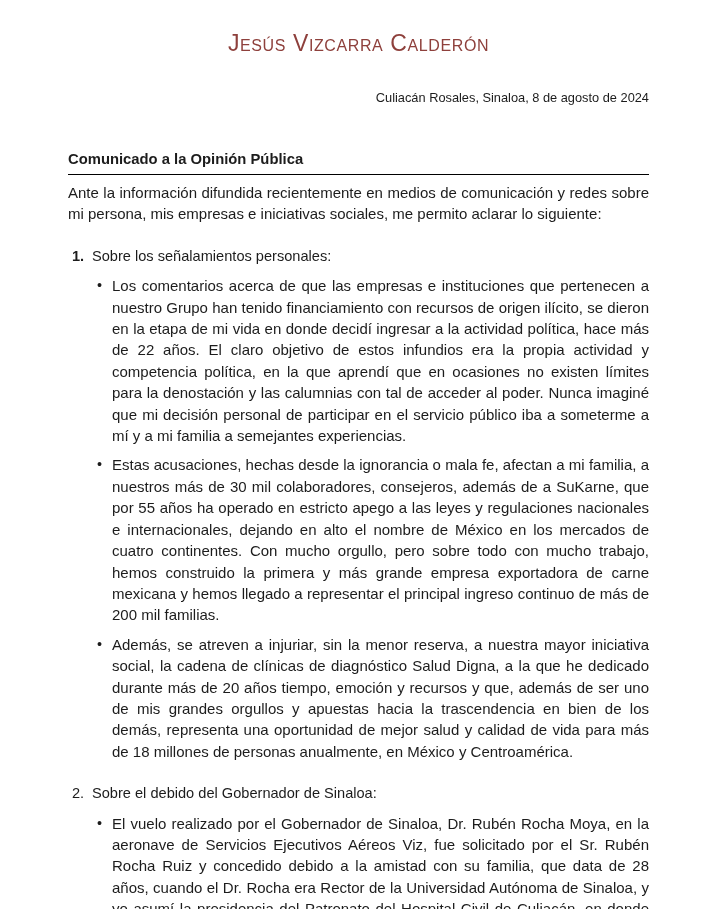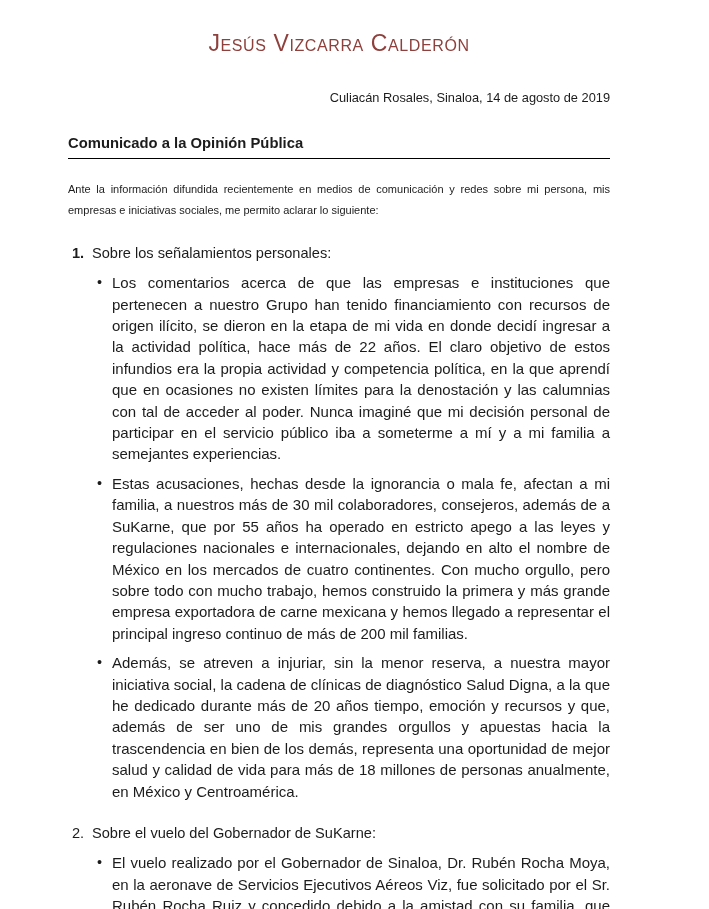--- a/index.html
+++ b/index.html
@@ -11,47 +11,47 @@
     width: 709px;
     height: 909px;
     font-family: "Liberation Sans", sans-serif;
     color: var(--c-text, #1c1c1c);
     overflow: hidden;
   }
   .page {
     box-sizing: border-box;
     width: 709px;
     height: 909px;
-    padding: 24px 99px 0 68px;
+    padding: 24px 60px 0 68px;
     background: var(--c-background, #ffffff);
   }
   .author-title {
     text-align: center;
     font-variant: small-caps;
     font-size: 23px;
     letter-spacing: 0.6px;
     color: var(--c-title, #8e403c);
     margin-top: 6px;
   }
   .dateline {
     text-align: right;
     font-size: 12.8px;
     margin-top: 33px;
     color: var(--c-text, #1c1c1c);
   }
   .communique-heading {
-    margin-top: 30px;
+    margin-top: 46px;
     font-size: 14.8px;
     font-weight: 700;
     padding-bottom: 7px;
     border-bottom: 1.6px solid var(--c-rule, #000000);
   }
   .intro {
-    margin-top: 20px;
-    font-size: 11px;
+    margin-top: 7px;
+    font-size: 15px;
     line-height: 21.4px;
     text-align: justify;
   }
   .section {
     margin-top: 21px;
   }
   .section-heading {
     display: flex;
     font-size: 14.6px;
     line-height: 21.4px;
@@ -87,21 +87,21 @@
     text-align: justify;
   }
 </style>
 </head>
 <body style="--c-title: #8e403c; --c-text: #1c1c1c; --c-rule: #000000; --c-background: #ffffff;">
 
 <div class="page">
 
   <div class="author-title">Jesús Vizcarra Calderón</div>
 
-  <div class="dateline">Culiacán Rosales, Sinaloa, 14 de agosto de 2019</div>
+  <div class="dateline">Culiacán Rosales, Sinaloa, 8 de agosto de 2024</div>
 
   <div class="communique-heading">Comunicado a la Opinión Pública</div>
 
   <div class="intro">Ante la información difundida recientemente en medios de comunicación y redes sobre mi persona, mis empresas e iniciativas sociales, me permito aclarar lo siguiente:</div>
 
   <div class="section">
     <div class="section-heading">
       <span class="section-number">1.</span>
       <span>
         <span class="section-title">Sobre los señalamientos personales:</span><span class="section-title-suffix"></span>
@@ -121,21 +121,21 @@
     <div class="bullet">
       <span class="bullet-marker">•</span>
       <span class="bullet-text">Además, se atreven a injuriar, sin la menor reserva, a nuestra mayor iniciativa social, la cadena de clínicas de diagnóstico Salud Digna, a la que he dedicado durante más de 20 años tiempo, emoción y recursos y que, además de ser uno de mis grandes orgullos y apuestas hacia la trascendencia en bien de los demás, representa una oportunidad de mejor salud y calidad de vida para más de 18 millones de personas anualmente, en México y Centroamérica.</span>
     </div>
   </div>
 
   <div class="section">
     <div class="section-heading">
       <span class="section-number regular">2.</span>
       <span>
-        <span class="section-title">Sobre el vuelo del Gobernador de SuKarne</span><span class="section-title-suffix">:</span>
+        <span class="section-title">Sobre el debido del Gobernador de Sinaloa</span><span class="section-title-suffix">:</span>
       </span>
     </div>
 
     <div class="bullet">
       <span class="bullet-marker">•</span>
       <span class="bullet-text">El vuelo realizado por el Gobernador de Sinaloa, Dr. Rubén Rocha Moya, en la aeronave de Servicios Ejecutivos Aéreos Viz, fue solicitado por el Sr. Rubén Rocha Ruiz y concedido debido a la amistad con su familia, que data de 28 años, cuando el Dr. Rocha era Rector de la Universidad Autónoma de Sinaloa, y yo asumí la presidencia del Patronato del Hospital Civil de Culiacán, en donde conté con su apoyo incondicional para lograr la transformación de ese centro comunitario de salud.</span>
     </div>
   </div>
 
 </div>

